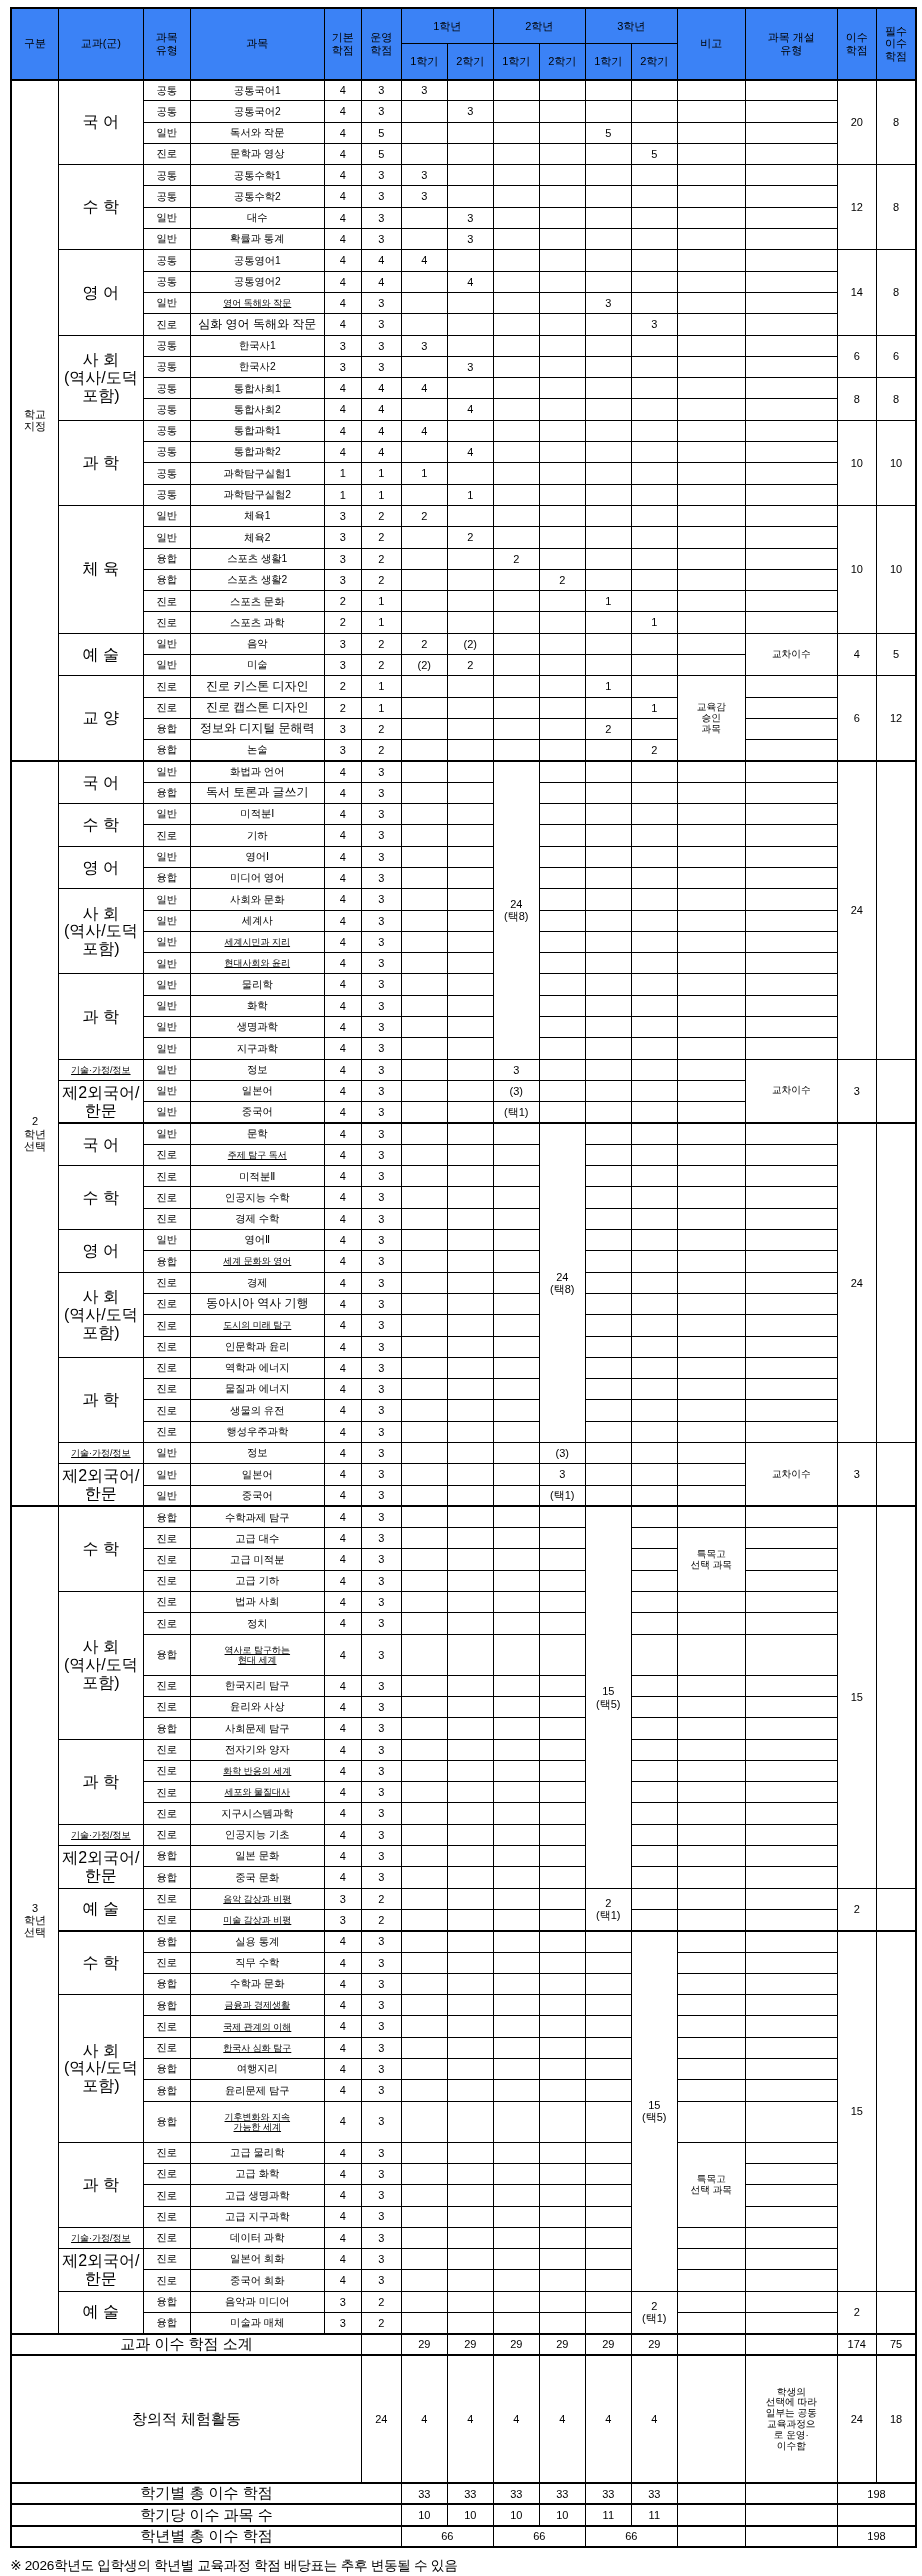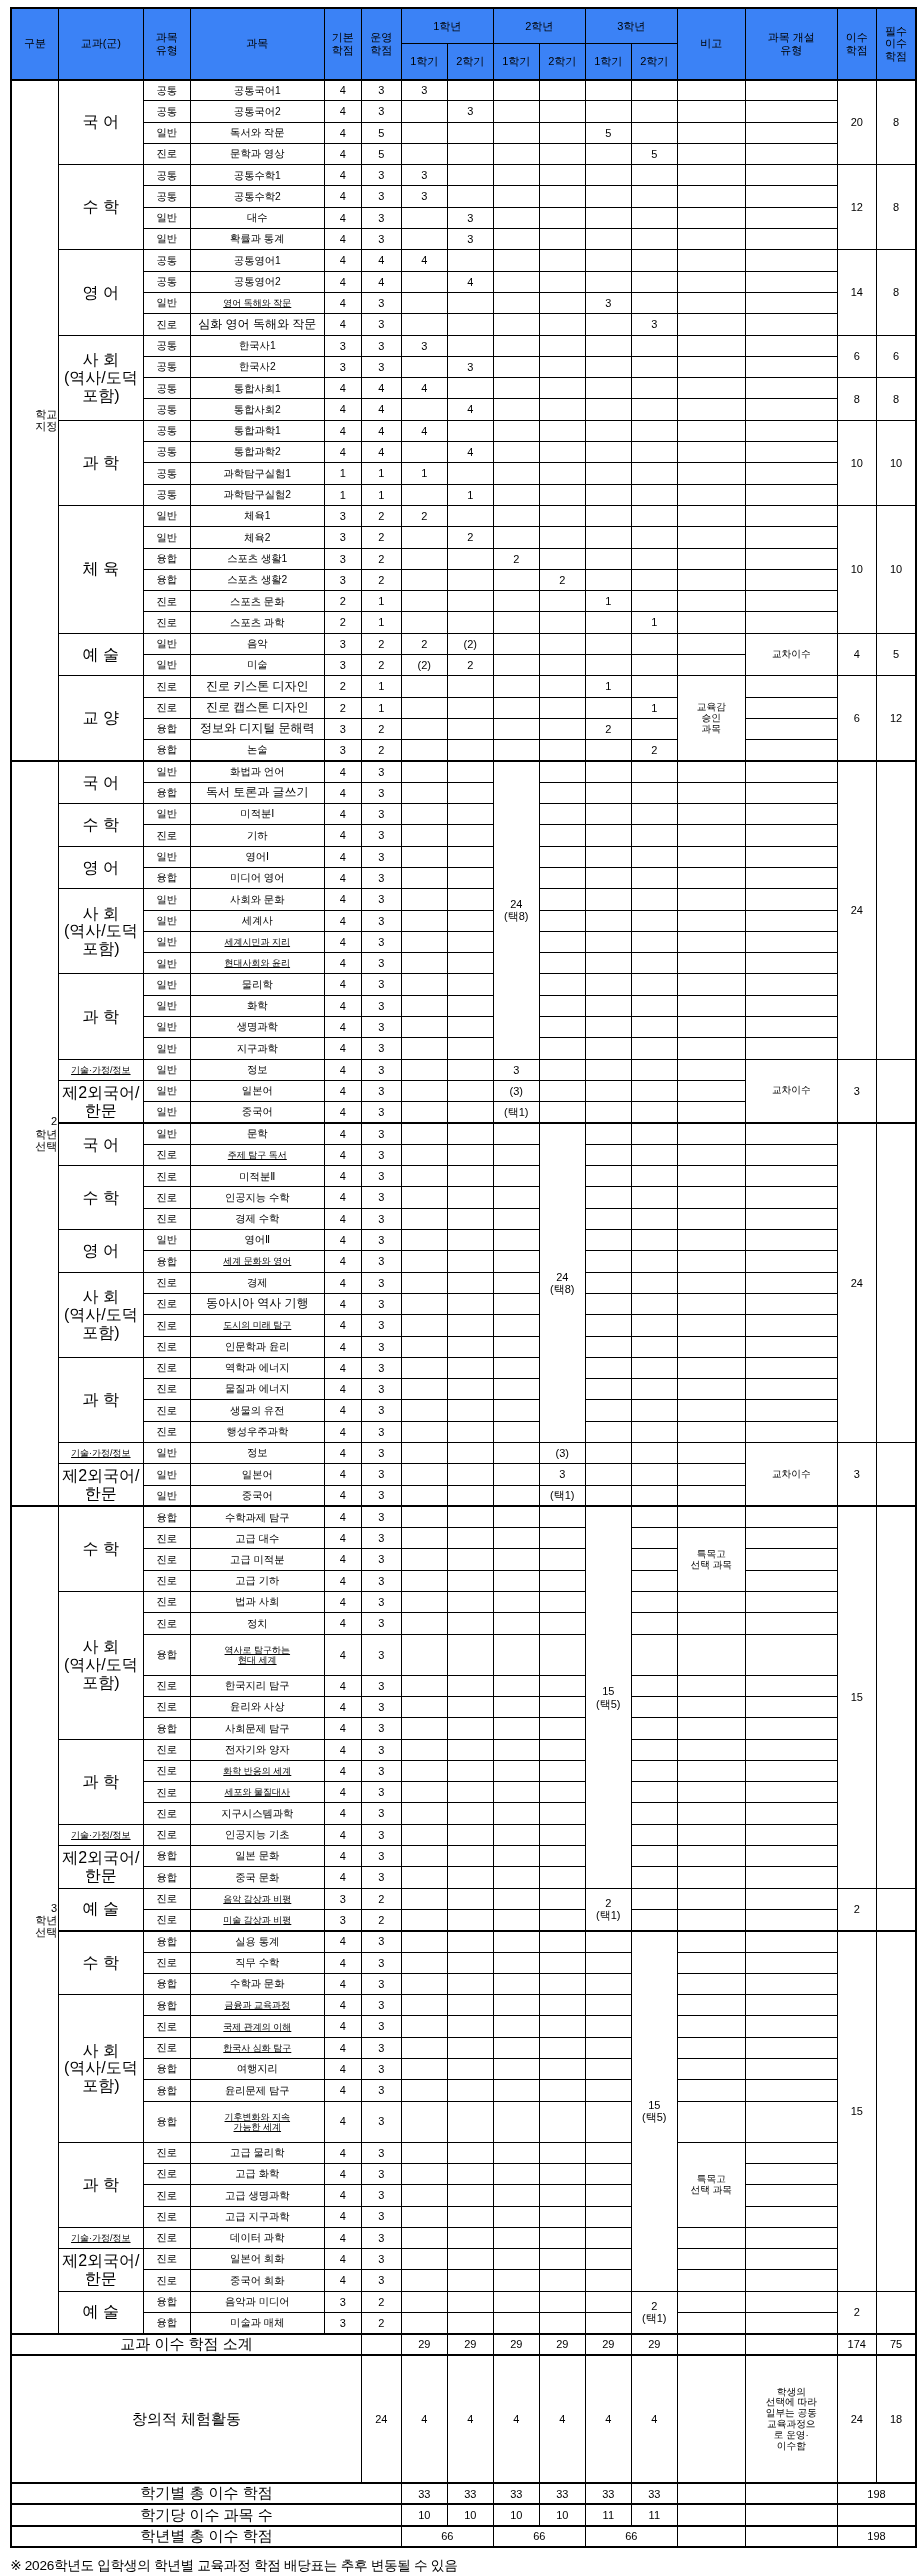--- a/index.html
+++ b/index.html
@@ -10,21 +10,21 @@
     padding:0 0.6px;white-space:pre-line;line-height:1.12;font-size:11px;
     font-weight:normal;overflow:hidden;}
   th{background:#3b82f6;}
   tr{height:21.3px;}
   tr.hdr{height:36px;}
   tr.h2{height:41px;}
   tr.tall{height:128px;}
   tr.grp>td{border-top-width:1.9px;}
   tr.blk>td{border-top-width:2.3px;}
   tr.sec>td{border-top-width:2.9px;}
-  .c-gubun{font-size:11px;text-align:right;}
+  .c-gubun{font-size:11px;}
   .c-subj{font-size:16px;}
   .c-type{font-size:10.3px;}
   .c-name{font-size:10.3px;}
   .c-num{font-size:11px;}
   .c-remark{font-size:9.7px;}
   .c-open{font-size:9.7px;}
   .c-label{font-size:15px;}
   .sq1{font-size:9px;text-decoration:underline;}
   .sq2{font-size:12px;}
   .footnote{margin-top:9px;font-size:13.6px;letter-spacing:-0.3px;}
@@ -1362,21 +1362,21 @@
           <td class="c-num"></td>
           <td class="c-num"></td>
           <td class="c-remark"></td>
           <td class="c-open"></td>
         </tr>
         <tr class="grp">
           <td class="c-subj" rowspan="6">사 회
 (역사/도덕
 포함)</td>
           <td class="c-type">융합</td>
-          <td class="c-name sq1">금융과 교육과정</td>
+          <td class="c-name sq1">금융과 경제생활</td>
           <td class="c-num">4</td>
           <td class="c-num">3</td>
           <td class="c-num"></td>
           <td class="c-num"></td>
           <td class="c-num"></td>
           <td class="c-num"></td>
           <td class="c-num"></td>
           <td class="c-remark"></td>
           <td class="c-open"></td>
         </tr>

